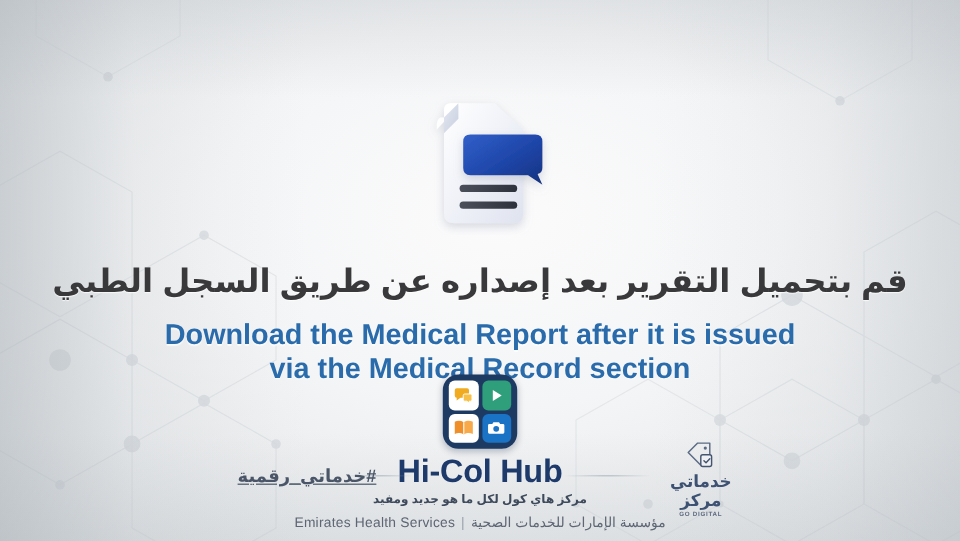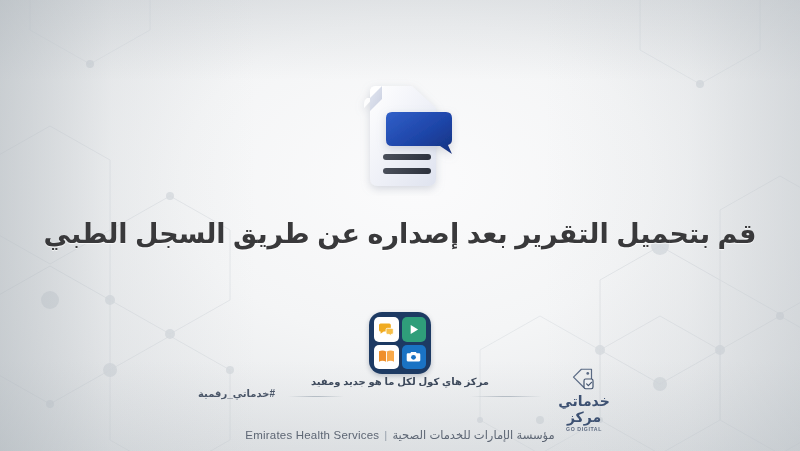--- a/index.html
+++ b/index.html
@@ -137,24 +137,25 @@
     height: 1px;
     background: linear-gradient(to right, rgba(150,160,170,0) 0%, rgba(140,152,165,0.55) 45%, rgba(140,152,165,0.55) 55%, rgba(150,160,170,0) 100%);
   }
   .rule-left  { left: 288px; width: 56px; }
   .rule-right { left: 470px; width: 72px; }
 
   .hashtag {
     position: absolute;
     left: 198px;
     top: 388px;
-    font-size: 10px;
+    font-size: 15px;
     font-weight: bold;
     color: #4a5668;
     direction: rtl;
+    text-decoration: underline;
   }
 
   .godigital {
     position: absolute;
     left: 549px;
     top: 366px;
     width: 70px;
     display: flex;
     flex-direction: column;
     align-items: center;
@@ -278,20 +279,24 @@
         <rect x="43" y="90" width="48" height="6" rx="3" fill="url(#lineGrad)"></rect>
 
         <g filter="url(#softShadow)">
           <path d="M52 34 L106 34 Q112 34 112 40 L112 62 Q112 66 108 67 L112 76 L100 68 L52 68 Q46 68 46 62 L46 40 Q46 34 52 34 Z" fill="url(#bubbleGrad)"></path>
         </g>
       </svg>
     </div>
 
     <div class="headline-ar">قم بتحميل التقرير بعد إصداره عن طريق السجل الطبي</div>
 
+    <div class="headline-en">
+      <div>Download the Medical Report after it is issued</div>
+      <div>via the Medical Record section</div>
+    </div>
 
   </div>
 
   <div class="brand-block">
 
     <div class="logo-tile">
       <div class="logo-cell cell-chat">
         <svg viewBox="0 0 24 24" width="19" height="19" aria-hidden="true">
           <path d="M4.5 4.5h11a2 2 0 0 1 2 2v6a2 2 0 0 1-2 2h-7l-4 3v-3a2 2 0 0 1-2-2v-6a2 2 0 0 1 2-2z" fill="#f0ab21"></path>
           <path d="M13 10.5h6a1.6 1.6 0 0 1 1.6 1.6v4.4a1.6 1.6 0 0 1-1.6 1.6h-1.4l.6 2.4-3-2.4H13a1.6 1.6 0 0 1-1.6-1.6v-4.4A1.6 1.6 0 0 1 13 10.5z" fill="#f7bf46" stroke="#ffffff" stroke-width="1"></path>
@@ -310,20 +315,21 @@
         </svg>
       </div>
       <div class="logo-cell cell-camera">
         <svg viewBox="0 0 24 24" width="17" height="17" aria-hidden="true">
           <path d="M4 7.5h3.4l1.3-2h6.6l1.3 2H20a1.6 1.6 0 0 1 1.6 1.6v8.2A1.6 1.6 0 0 1 20 18.9H4a1.6 1.6 0 0 1-1.6-1.6V9.1A1.6 1.6 0 0 1 4 7.5z" fill="#ffffff"></path>
           <circle cx="12" cy="13.2" r="3.4" fill="#1a73c4"></circle>
         </svg>
       </div>
     </div>
 
+    <div class="brand-title">Hi-Col Hub</div>
     <div class="brand-sub">مركز هاي كول لكل ما هو جديد ومفيد</div>
   </div>
 
   <div class="rule rule-left"></div>
   <div class="rule rule-right"></div>
 
   <div class="hashtag">#خدماتي_رقمية</div>
 
   <div class="godigital">
     <svg viewBox="0 0 40 34" width="30" height="26" aria-hidden="true">

